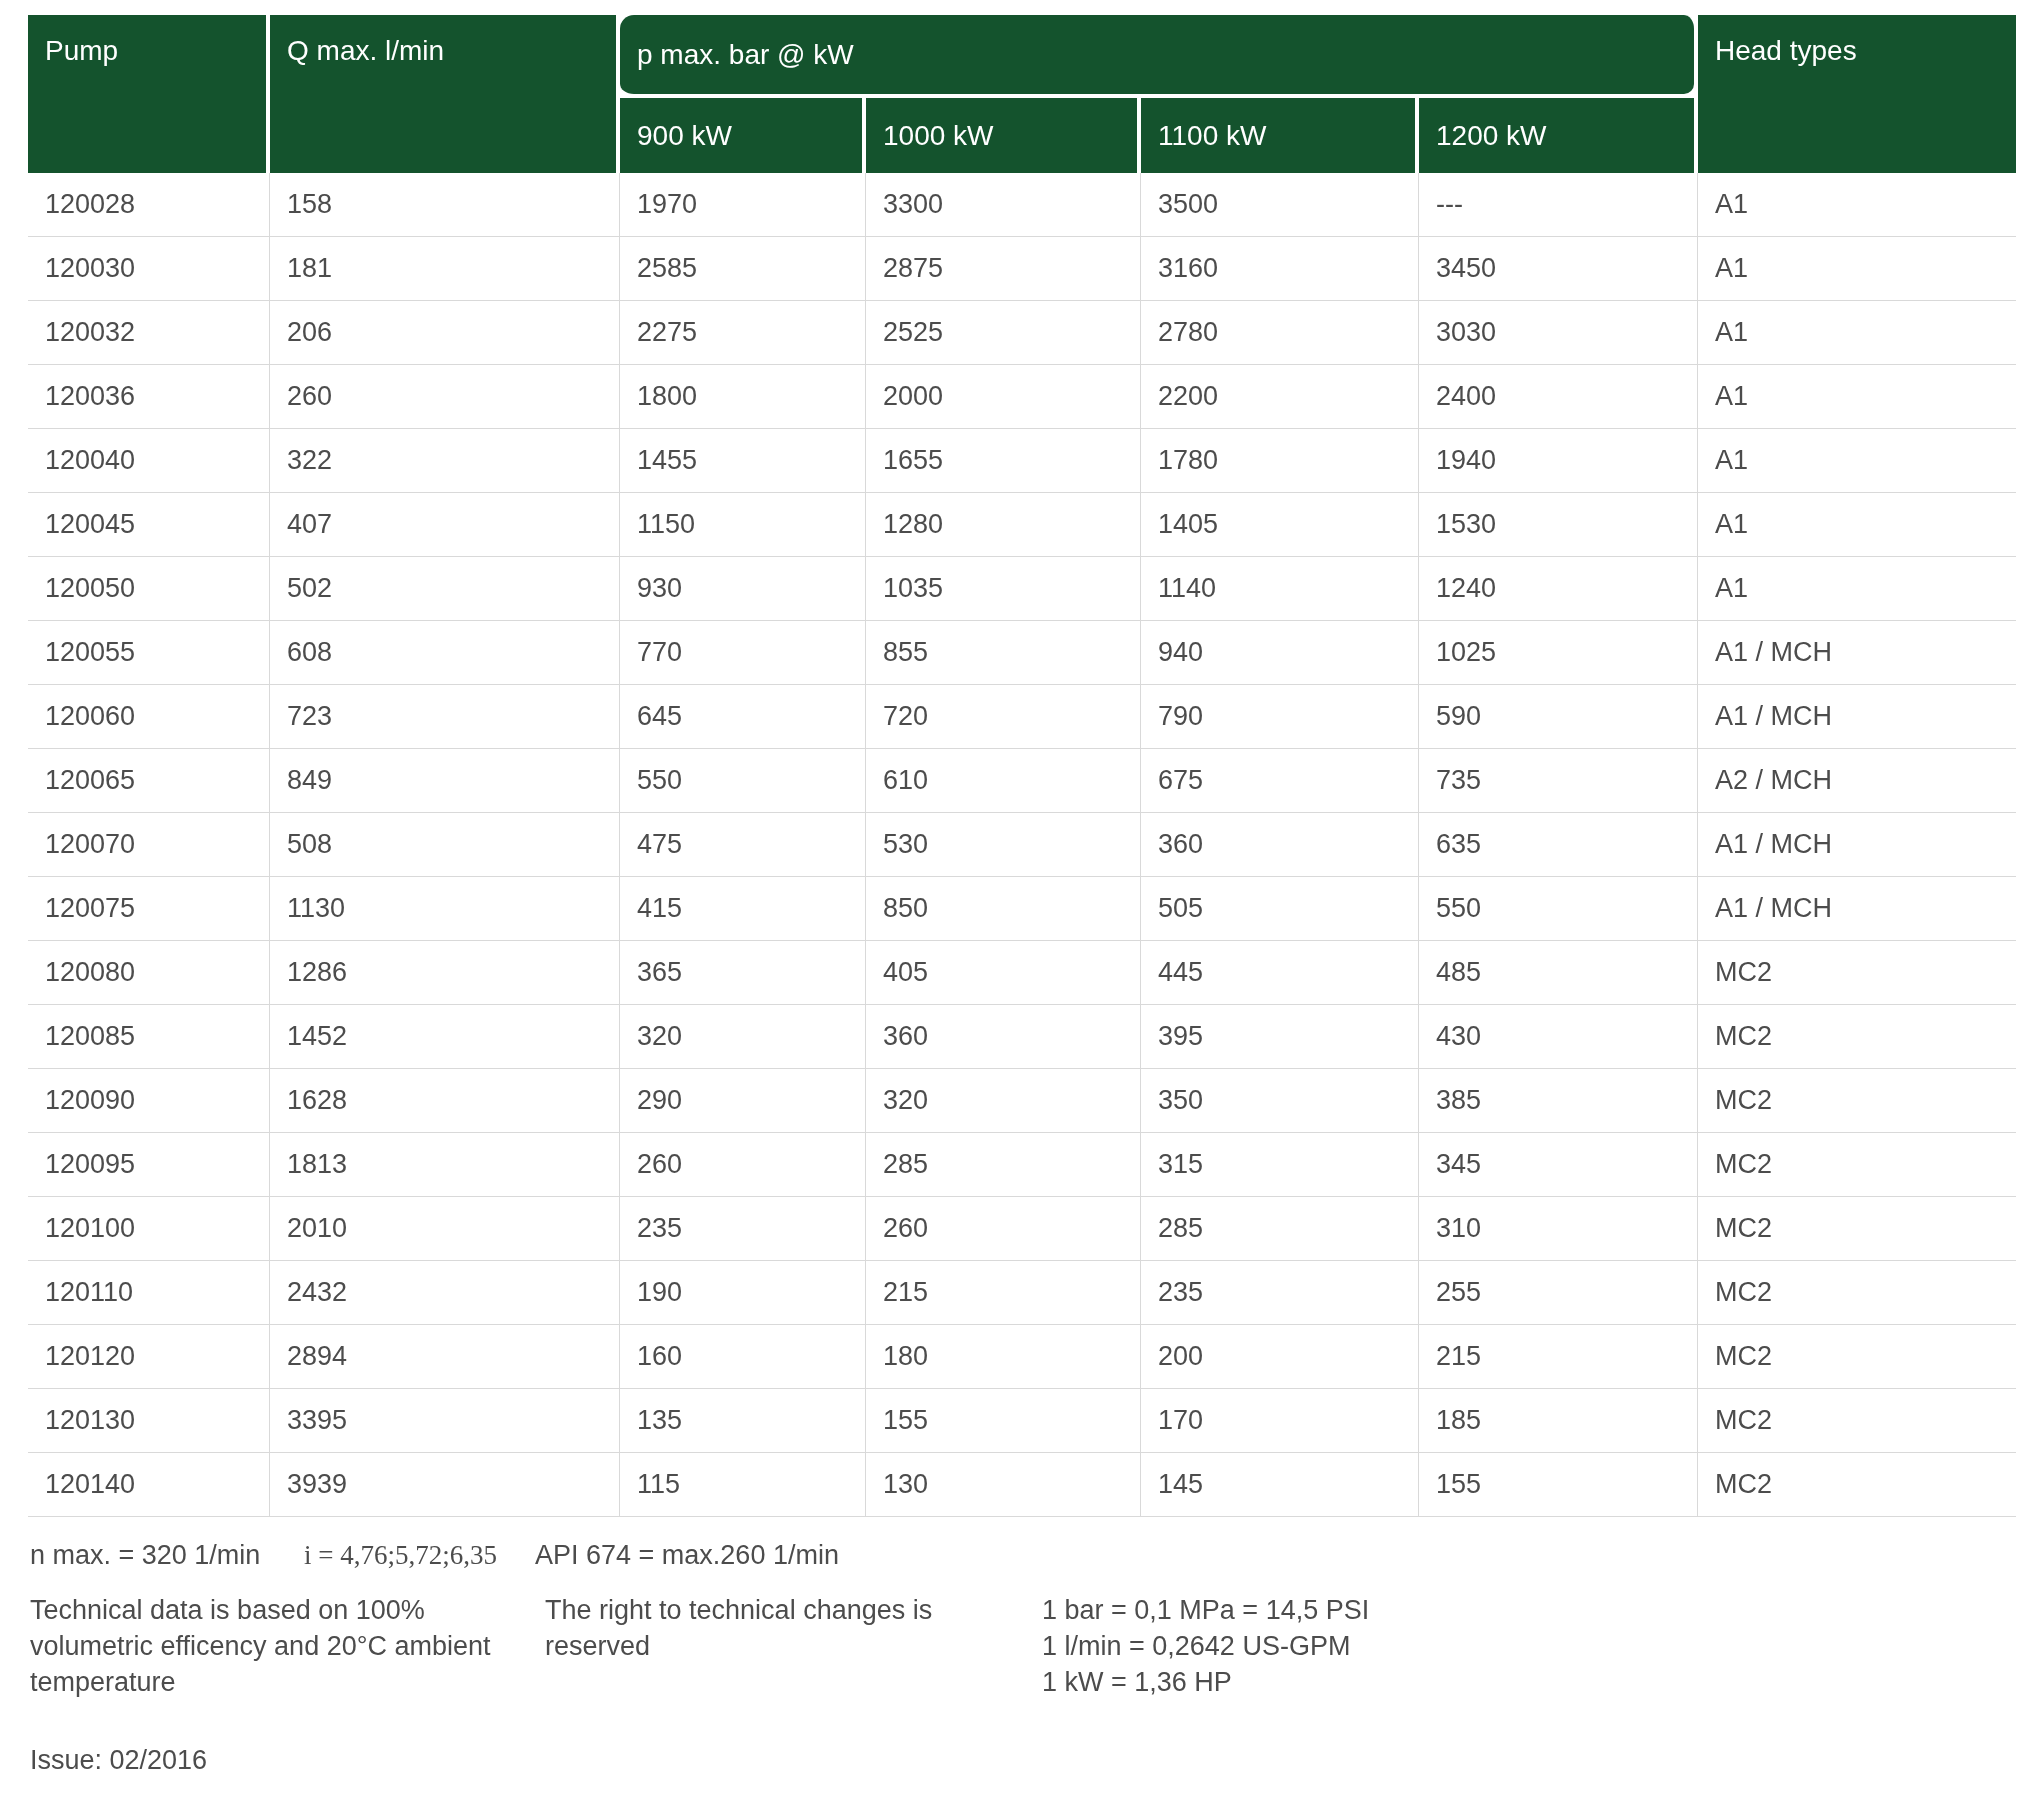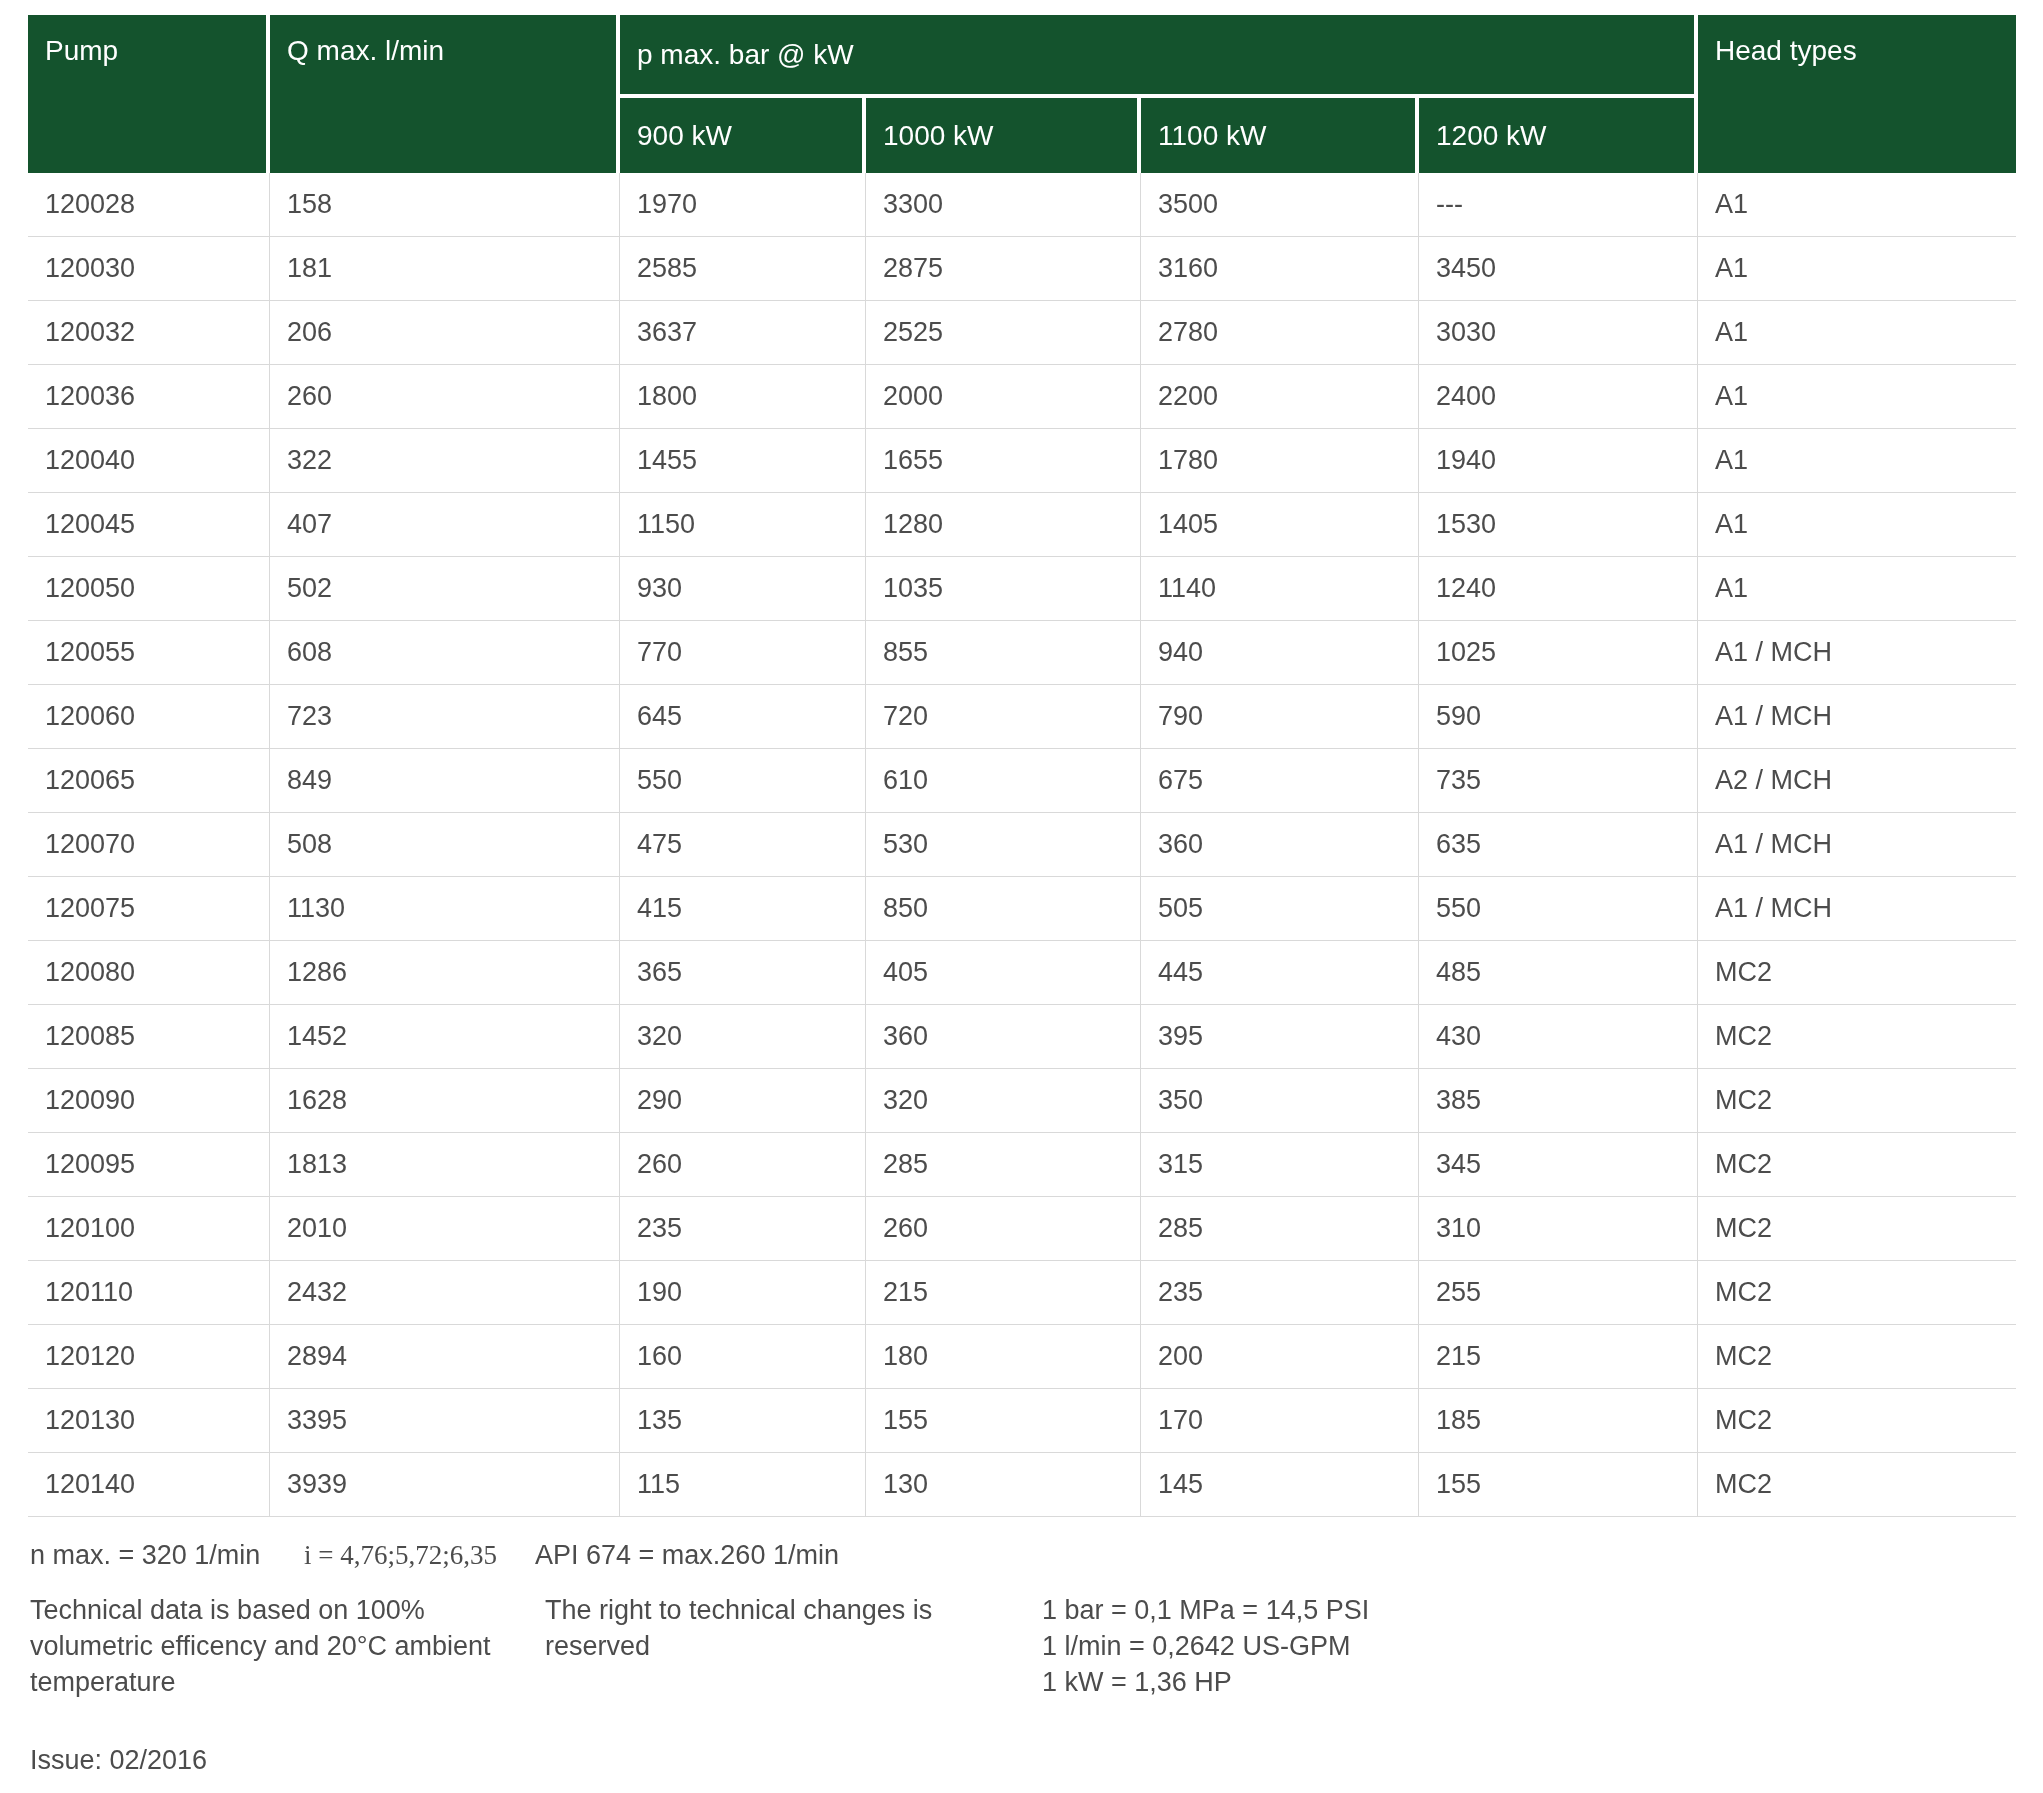--- a/index.html
+++ b/index.html
@@ -32,20 +32,21 @@
     color:#ffffff;
     font-weight:300;
     text-align:left;
     padding:0 0 0 17px;
     font-size:28px;
   }
   th.group-span{
     height:68px;
     vertical-align:middle;
     border-bottom:4.3px solid #ffffff;
+    border-radius:14px;
   }
   th.rowspan2{
     height:139px;
     vertical-align:top;
     padding-top:19px;
     line-height:34px;
   }
   th.sub{
     height:66px;
     vertical-align:middle;
@@ -127,21 +128,21 @@
       <td class="div-r">2585</td>
       <td class="div-r">2875</td>
       <td class="div-r">3160</td>
       <td class="div-r">3450</td>
       <td>A1</td>
     </tr>
 
     <tr>
       <td class="div-r">120032</td>
       <td class="div-r">206</td>
-      <td class="div-r">3637</td>
+      <td class="div-r">2275</td>
       <td class="div-r">2525</td>
       <td class="div-r">2780</td>
       <td class="div-r">3030</td>
       <td>A1</td>
     </tr>
 
     <tr>
       <td class="div-r">120036</td>
       <td class="div-r">260</td>
       <td class="div-r">1800</td>

